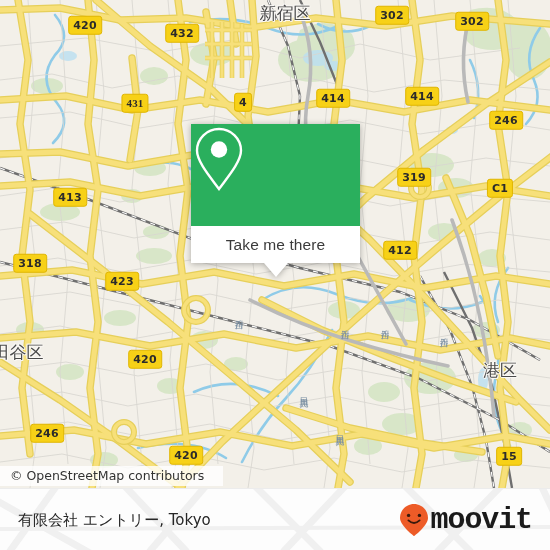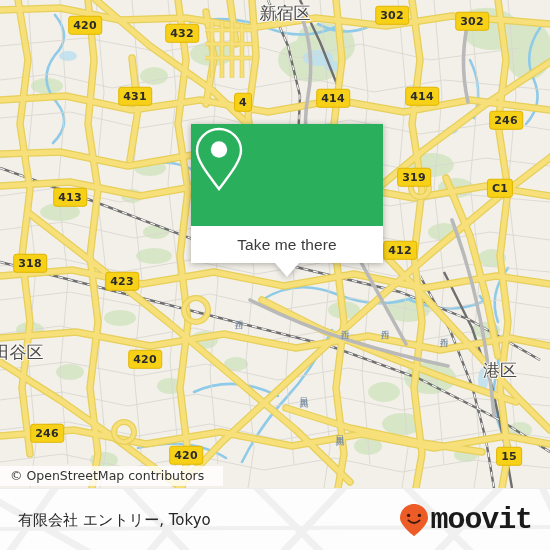--- a/index.html
+++ b/index.html
@@ -52,21 +52,21 @@
     font-family:"DejaVu Sans",sans-serif;
     white-space:nowrap;
     writing-mode:vertical-rl;
     text-orientation:upright;
     letter-spacing:1px;
     transform-origin:center;
   }
 
   
   .callout{
-    position:absolute;left:191px;top:124px;width:192px;
+    position:absolute;left:191px;top:124px;width:169px;
     filter:drop-shadow(0 1px 3px rgba(0,0,0,.30));
   }
   .callout-img{
     height:102px;background:#2aaf5d;
     display:flex;align-items:center;justify-content:center;
   }
   .callout-label{
     height:37px;background:#fff;
     display:flex;align-items:center;justify-content:center;
     font-size:15.5px;color:#3b3b3b;letter-spacing:.1px;
@@ -341,21 +341,21 @@
       <div class="river-label" style="left:437px;top:330px;">呑川</div>
       <div class="river-label" style="left:297px;top:390px;">目黒川</div>
       <div class="river-label" style="left:333px;top:428px;">目黒川</div>
     </div>
 
     <div>
       <div class="shield" style="left:85px;top:25px;">420</div>
       <div class="shield" style="left:164px;top:33px;margin-left:18px;">432</div>
       <div class="shield" style="left:392px;top:15px;">302</div>
       <div class="shield" style="left:472px;top:21px;">302</div>
-      <div class="shield" style="left:135px;top:96px;">431</div>
+      <div class="shield" style="left:135px;top:103px;font-family:Liberation Serif, serif;">431</div>
       <div class="shield" style="left:243px;top:102px;">4</div>
       <div class="shield" style="left:333px;top:98px;">414</div>
       <div class="shield" style="left:422px;top:96px;">414</div>
       <div class="shield" style="left:506px;top:120px;">246</div>
       <div class="shield" style="left:70px;top:184px;margin-top:13px;">413</div>
       <div class="shield" style="left:414px;top:177px;">319</div>
       <div class="shield" style="left:500px;top:188px;">C1</div>
       <div class="shield" style="left:30px;top:263px;">318</div>
       <div class="shield" style="left:122px;top:281px;">423</div>
       <div class="shield" style="left:400px;top:250px;">412</div>

